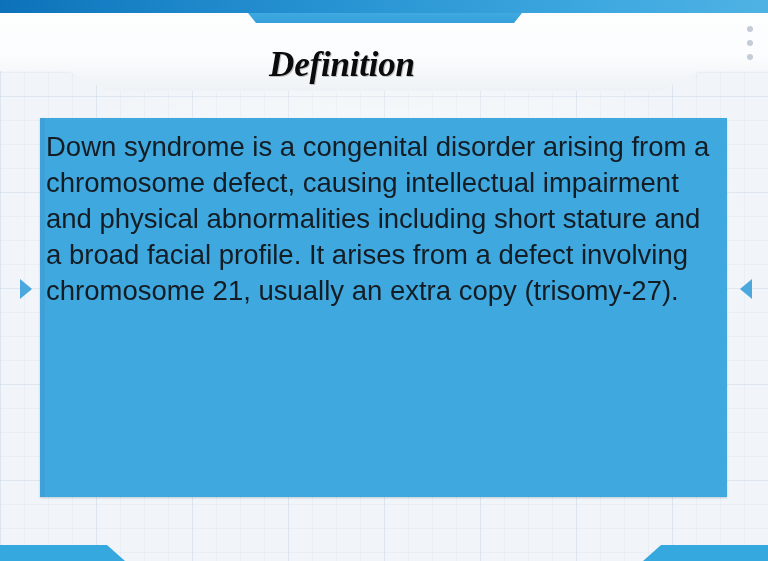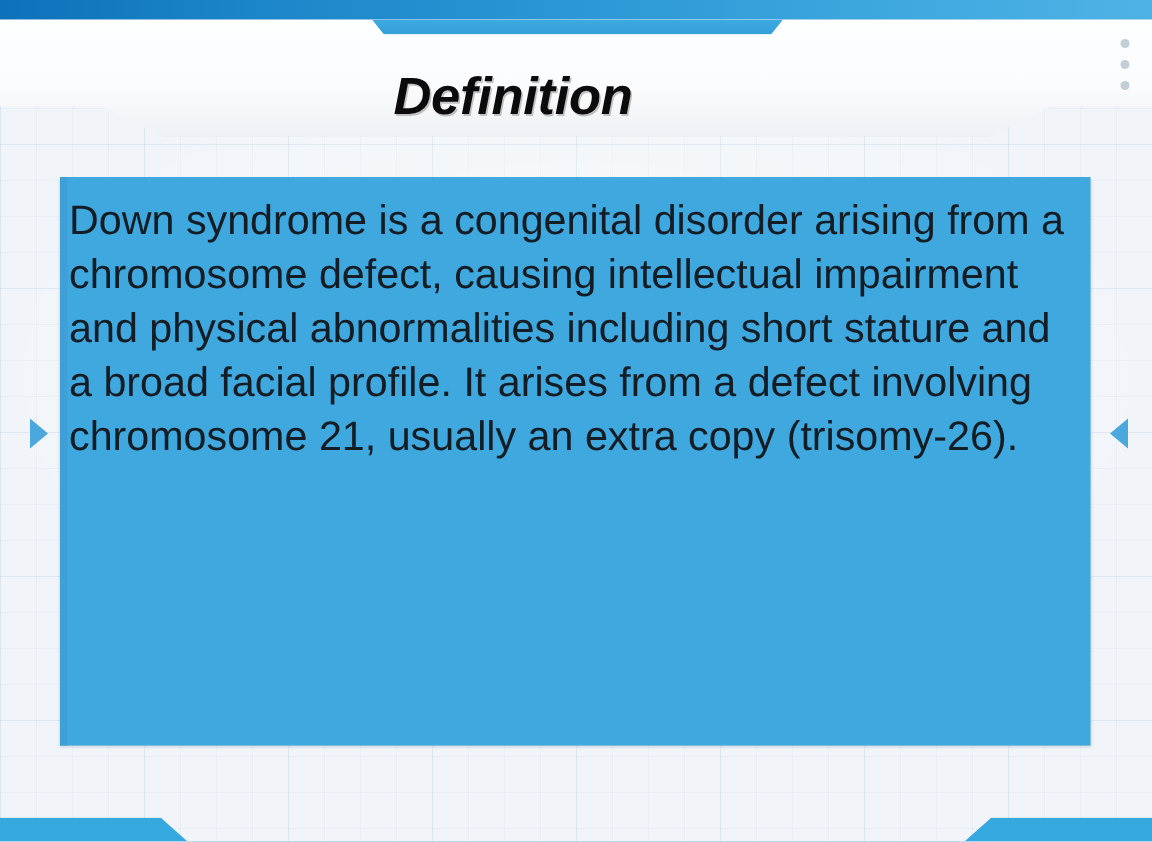--- a/index.html
+++ b/index.html
@@ -79,20 +79,21 @@
     left: 0; top: 45px;
     width: 684px;
     text-align: center;
     font-size: 35px;
     font-weight: bold;
     font-style: italic;
     color: #0b0b0b;
     letter-spacing: -0.2px;
     text-shadow: 1px 1px 0 rgba(150,150,150,0.55);
     white-space: nowrap;
+    font-family: Liberation Serif, serif;
   }
 
   
   .kebab-menu {
     position: absolute;
     right: 10px; top: 26px;
     width: 16px; height: 34px;
     display: flex;
     flex-direction: column;
     align-items: center;
@@ -183,21 +184,21 @@
   <div class="slide-title">Definition</div>
 
   <div class="kebab-menu">
     <span class="dot"></span>
     <span class="dot"></span>
     <span class="dot"></span>
   </div>
 
   <div class="content-panel">
     <div class="panel-accent"></div>
-    <div class="panel-text">Down syndrome is a congenital disorder arising from a chromosome defect, causing intellectual impairment and physical abnormalities including short stature and a broad facial profile. It arises from a defect involving chromosome 21, usually an extra copy (trisomy-26).</div>
+    <div class="panel-text">Down syndrome is a congenital disorder arising from a chromosome defect, causing intellectual impairment and physical abnormalities including short stature and a broad facial profile. It arises from a defect involving chromosome 21, usually an extra copy (trisomy-27).</div>
   </div>
 
   <div class="nav-arrow prev"></div>
   <div class="nav-arrow next"></div>
 
   <div class="footer-left"></div>
   <div class="footer-right"></div>
 
 </div>
 

